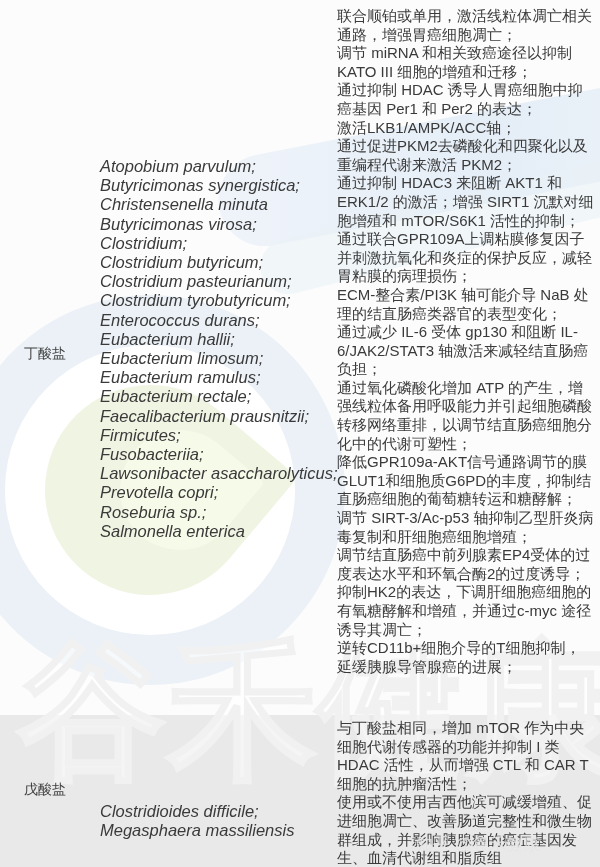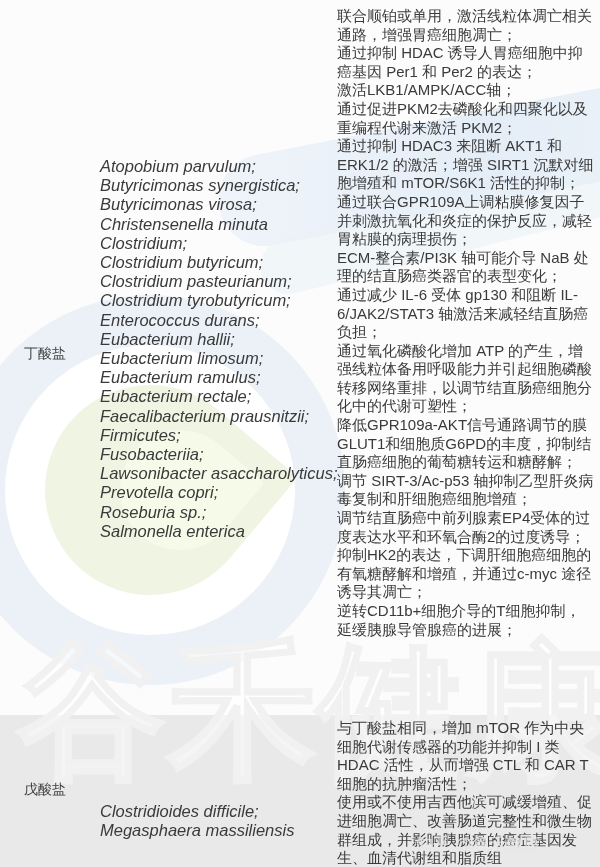--- a/index.html
+++ b/index.html
@@ -74,41 +74,42 @@
   <div class="decor logo-leaf2"></div>
 
   <div class="row2-bg"></div>
 
   <div class="wm-big">谷禾健康</div>
 
   <div class="cell acid acid1">丁酸盐</div>
   <div class="cell bact bact1">
       <div class="bact-line">Atopobium parvulum;</div>
       <div class="bact-line">Butyricimonas synergistica;</div>
+      <div class="bact-line">Christensenella minuta</div>
       <div class="bact-line">Butyricimonas virosa;</div>
-      <div class="bact-line">Christensenella minuta</div>
       <div class="bact-line">Clostridium;</div>
       <div class="bact-line">Clostridium butyricum;</div>
       <div class="bact-line">Clostridium pasteurianum;</div>
       <div class="bact-line">Clostridium tyrobutyricum;</div>
       <div class="bact-line">Enterococcus durans;</div>
       <div class="bact-line">Eubacterium hallii;</div>
       <div class="bact-line">Eubacterium limosum;</div>
       <div class="bact-line">Eubacterium ramulus;</div>
       <div class="bact-line">Eubacterium rectale;</div>
       <div class="bact-line">Faecalibacterium prausnitzii;</div>
       <div class="bact-line">Firmicutes;</div>
       <div class="bact-line">Fusobacteriia;</div>
       <div class="bact-line">Lawsonibacter asaccharolyticus;</div>
       <div class="bact-line">Prevotella copri;</div>
       <div class="bact-line">Roseburia sp.;</div>
       <div class="bact-line">Salmonella enterica</div>
     </div>
   <div class="cell mech mech1">
       <div class="mech-item">联合顺铂或单用，激活线粒体凋亡相关通路，增强胃癌细胞凋亡；</div>
+      <div class="mech-item">调节 miRNA 和相关致癌途径以抑制 KATO III 细胞的增殖和迁移；</div>
       <div class="mech-item">通过抑制 HDAC 诱导人胃癌细胞中抑癌基因 Per1 和 Per2 的表达；</div>
       <div class="mech-item">激活LKB1/AMPK/ACC轴；</div>
       <div class="mech-item">通过促进PKM2去磷酸化和四聚化以及重编程代谢来激活 PKM2；</div>
       <div class="mech-item">通过抑制 HDAC3 来阻断 AKT1 和 ERK1/2 的激活；增强 SIRT1 沉默对细胞增殖和 mTOR/S6K1 活性的抑制；</div>
       <div class="mech-item">通过联合GPR109A上调粘膜修复因子并刺激抗氧化和炎症的保护反应，减轻胃粘膜的病理损伤；</div>
       <div class="mech-item">ECM-整合素/PI3K 轴可能介导 NaB 处理的结直肠癌类器官的表型变化；</div>
       <div class="mech-item">通过减少 IL-6 受体 gp130 和阻断 IL-6/JAK2/STAT3 轴激活来减轻结直肠癌负担；</div>
       <div class="mech-item">通过氧化磷酸化增加 ATP 的产生，增强线粒体备用呼吸能力并引起细胞磷酸转移网络重排，以调节结直肠癌细胞分化中的代谢可塑性；</div>
       <div class="mech-item">降低GPR109a-AKT信号通路调节的膜GLUT1和细胞质G6PD的丰度，抑制结直肠癌细胞的葡萄糖转运和糖酵解；</div>
       <div class="mech-item">调节 SIRT-3/Ac-p53 轴抑制乙型肝炎病毒复制和肝细胞癌细胞增殖；</div>

